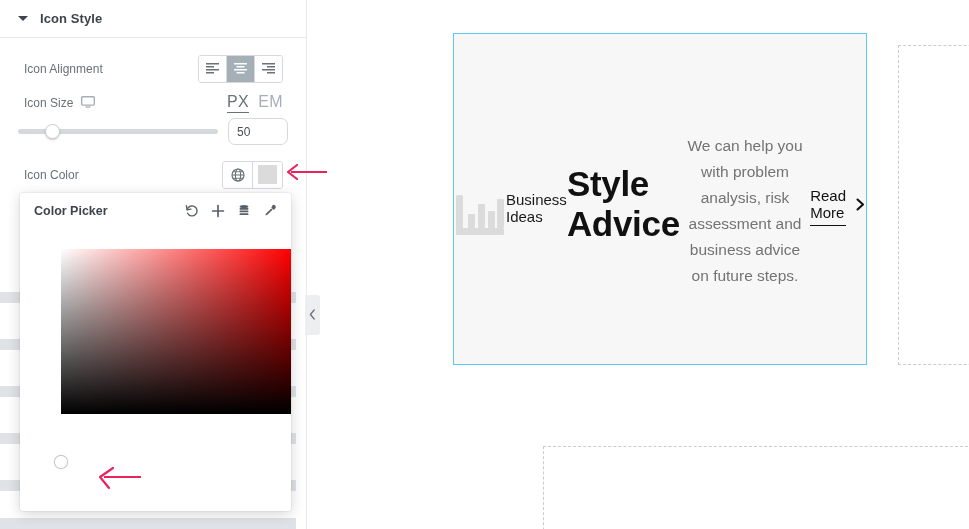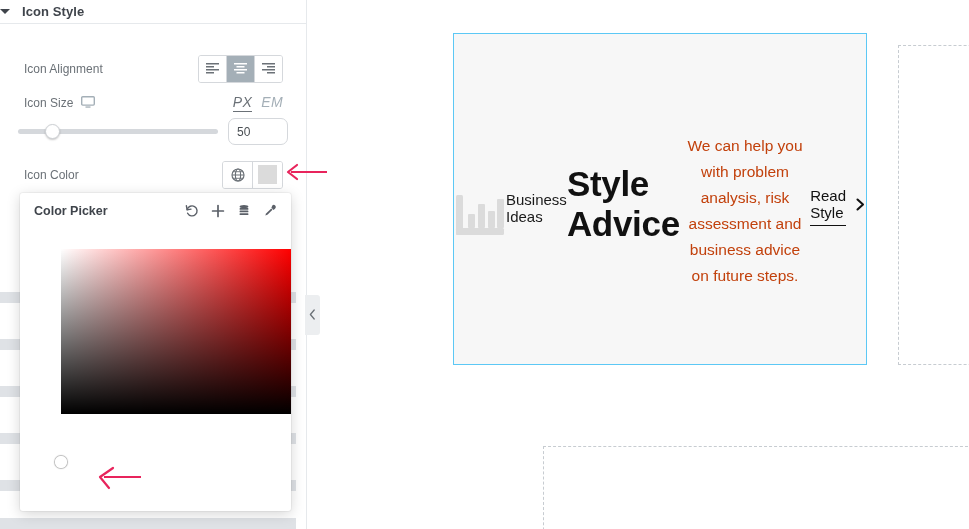--- a/index.html
+++ b/index.html
@@ -15,23 +15,23 @@
   
   .panel {
     position: absolute; left: 0; top: 0;
     width: 307px; height: 529px;
     background: #ffffff;
     border-right: 1px solid #e6e9ec;
     box-sizing: border-box;
   }
   .panel-section-head {
     position: relative;
-    height: 24px;
+    height: 38px;
     display: flex; align-items: center;
-    padding-left: 0;
+    padding-left: 18px;
     border-bottom: 1px solid #e6e9ec;
     box-sizing: border-box;
   }
   .caret {
     width: 0; height: 0;
     border-left: 5px solid transparent;
     border-right: 5px solid transparent;
     border-top: 5px solid #3f444b;
     margin-right: 12px;
   }
@@ -68,21 +68,21 @@
   .btn-group .seg:last-child { border-right: 0; }
   .btn-group .seg.active { background: #a4afb7; }
   .align-ico { display:block; }
 
   
   .device-ico { margin-left: 8px; display:block; }
 
   
   .units { display: flex; gap: 9px; align-items: baseline; }
   .unit {
-    font-size: 14px; color: #a4afb7; letter-spacing: .4px; font-style: italic;
+    font-size: 16px; color: #a4afb7; letter-spacing: .4px;
   }
   .unit.active { color: #6b7177; border-bottom: 1px solid #6b7177; padding-bottom:1px; }
 
   
   .slider-track {
     position: absolute; left: 18px; top: 129px;
     width: 200px; height: 5px; border-radius: 3px;
     background: #d5d8dc;
   }
   .slider-knob {
@@ -181,21 +181,21 @@
   .card-icon { margin-top: 35px; }
   .card-sub {
     margin-top: 17px; font-size: 15px; color: #1a1a1a; font-weight: normal;
   }
   .card-title {
     margin-top: 9px; font-size: 35px; color: #111; font-weight: bold;
     letter-spacing: -.3px;
   }
   .card-body {
     margin-top: 24px; width: 320px; text-align:center;
-    font-size: 15.5px; line-height: 26px; color: #c2410c;
+    font-size: 15.5px; line-height: 26px; color: #737373;
   }
   .read-more {
     margin-top: 14px; display:flex; align-items:center; gap: 9px;
   }
   .read-more-text {
     font-size: 15px; color: #111;
     border-bottom: 1px solid #111; padding-bottom: 4px;
   }
   .dashed-box {
     position: absolute;
@@ -226,21 +226,21 @@
           <rect x="14" y="23" width="7" height="14" rx="1" fill="#dbdbdb"></rect>
           <rect x="24" y="13" width="7" height="24" rx="1" fill="#dbdbdb"></rect>
           <rect x="34" y="20" width="7" height="17" rx="1" fill="#dbdbdb"></rect>
           <rect x="43" y="8" width="7" height="29" rx="1" fill="#dbdbdb"></rect>
         </svg>
       </div>
       <div class="card-sub">Business Ideas</div>
       <div class="card-title">Style Advice</div>
       <div class="card-body">We can help you with problem analysis, risk assessment and business advice on future steps.</div>
       <div class="read-more">
-        <span class="read-more-text">Read Style</span>
+        <span class="read-more-text">Read More</span>
         <span>
           <svg width="11" height="13" viewBox="0 0 11 13" aria-hidden="true">
             <path d="M2.5 1.5 L8 6.5 L2.5 11.5" fill="none" stroke="#111" stroke-width="2.1" stroke-linecap="round" stroke-linejoin="round"></path>
           </svg>
         </span>
       </div>
     </div>
   </div>
 
   <div class="panel">

